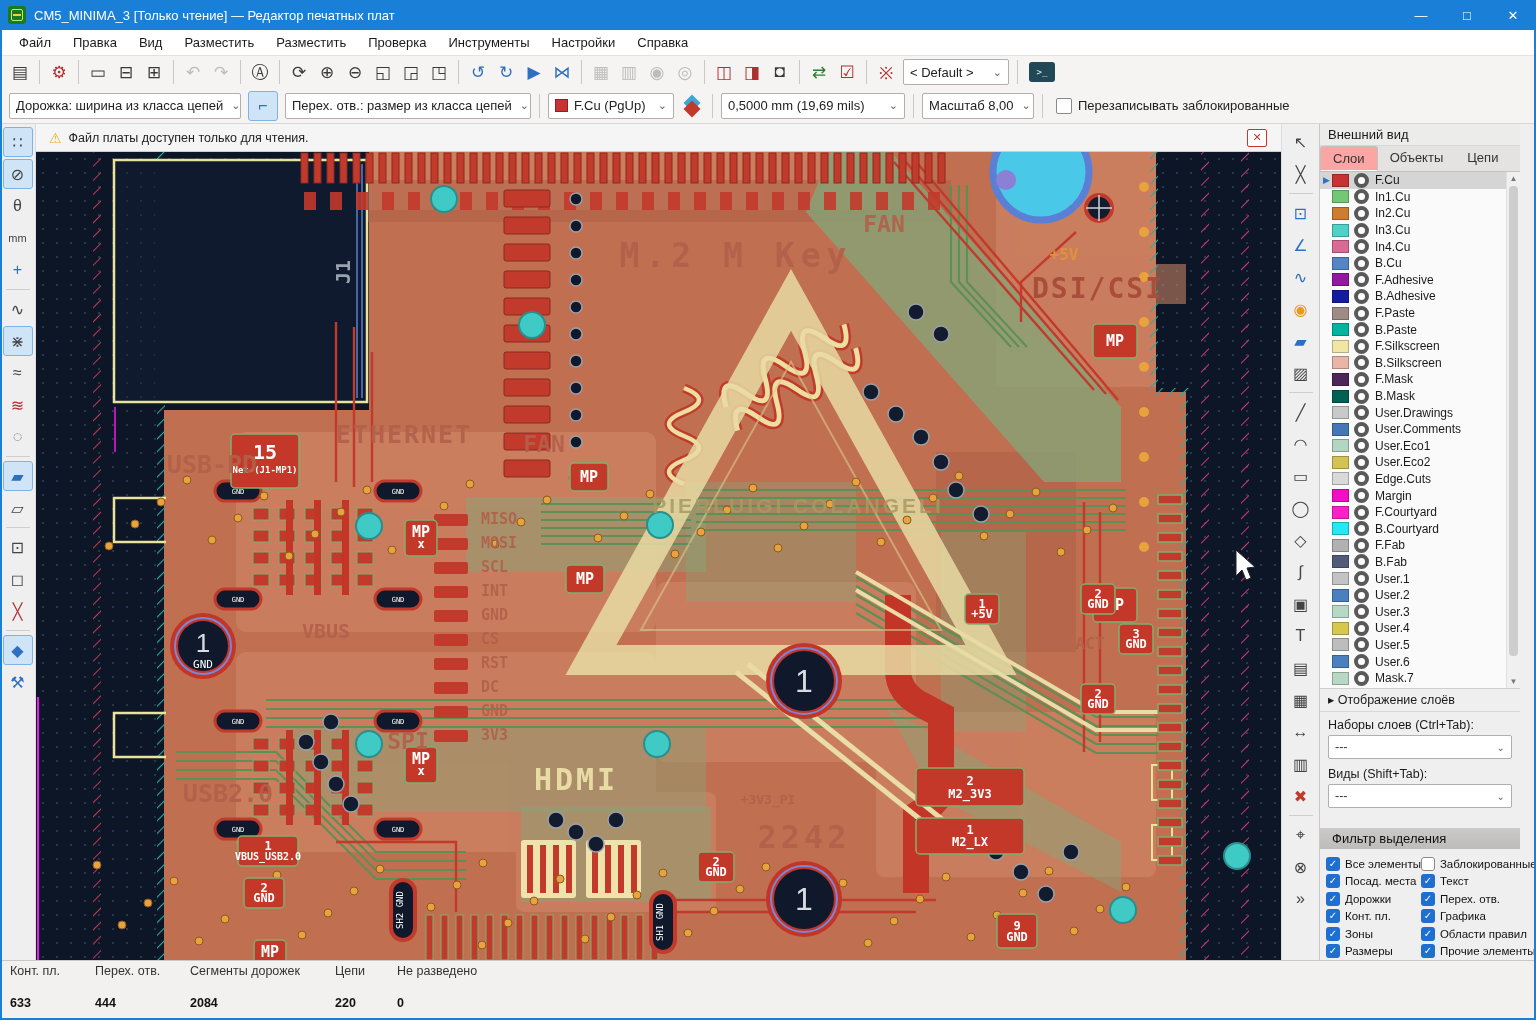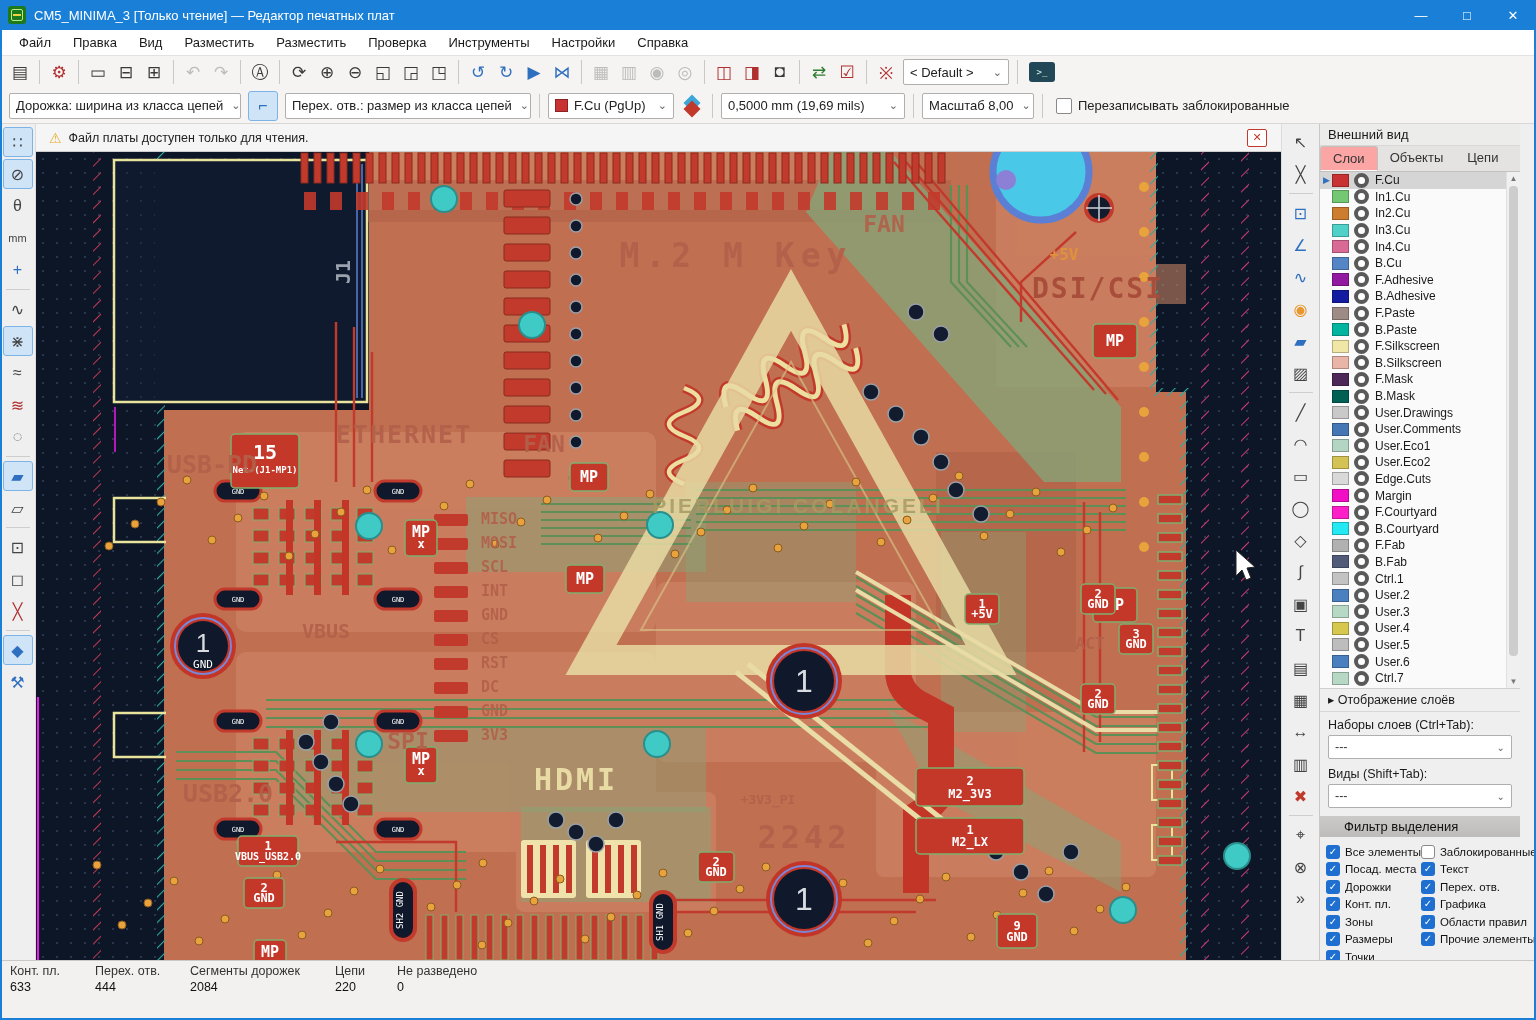--- a/index.html
+++ b/index.html
@@ -61,21 +61,21 @@
   .eye{width:7px;height:7px;border:4px solid #595959;border-radius:50%;background:#fff;margin-right:6px;flex:0 0 auto;}
   .layer-name{font-size:12px;white-space:nowrap;}
   .vscroll{position:absolute;right:0;top:0;width:13px;height:100%;background:#f0f0f0;border-left:1px solid #e0e0e0;}
   .vscroll .thumb{position:absolute;left:2px;top:14px;width:9px;height:470px;background:#cdcdcd;border-radius:4px;}
   .vscroll .arr{position:absolute;left:0;width:13px;height:13px;font-size:8px;color:#777;text-align:center;line-height:13px;}
   .layer-display{height:22px;line-height:22px;padding-left:8px;background:#f0eff0;border-bottom:1px solid #d8d7d6;font-size:12.5px;}
   .preset-block{padding:6px 8px 2px 8px;}
   .preset-label{font-size:12.5px;margin-bottom:3px;}
   .preset-select{height:22px;background:#fff;border:1px solid #b0afae;border-radius:2px;display:flex;align-items:center;padding:0 6px;font-size:12.5px;color:#333;}
   .preset-select .chev{margin-left:auto;color:#666;font-size:10px;}
-  .filter-header{height:21px;line-height:21px;padding-left:24px;margin-top:6px;background:linear-gradient(#cbcac9,#bdbcbb);font-size:13px;color:#111;}
+  .filter-header{height:21px;line-height:21px;padding-left:12px;margin-top:18px;background:linear-gradient(#cbcac9,#bdbcbb);font-size:13px;color:#111;}
   .filter-grid{display:flex;padding:6px 4px 0 6px;}
   .fcol{display:flex;flex-direction:column;}
   .fcol.c1{width:98px;}
   .fitem{display:flex;align-items:center;height:17.5px;font-size:11.5px;color:#111;white-space:nowrap;}
   .cb{width:14px;height:14px;border-radius:3px;margin-right:5px;flex:0 0 auto;text-align:center;line-height:14px;font-size:10px;}
   .cb.on{background:#1f6fd0;color:#fff;}
   .cb.off{background:#fff;border:1px solid #8a8a8a;box-sizing:border-box;}
   
   .canvas-wrap{position:absolute;left:36px;top:124px;width:1245px;height:836px;background:#0d1626;z-index:1;}
   .warnbar{position:absolute;left:0;top:0;width:100%;height:28px;background:rgba(253,253,253,.97);border-bottom:1px solid #cfcecd;
@@ -89,21 +89,21 @@
   text.silklight{fill:#ece0a8;opacity:.95;font-family:"DejaVu Sans Mono",monospace;font-weight:bold;}
   text.logo{fill:#a79a61;opacity:.85;font-family:"Liberation Sans",sans-serif;font-weight:bold;}
   text.gray{fill:#9aa3ad;font-family:"DejaVu Sans Mono",monospace;font-weight:bold;}
   text.orange{fill:#e0913c;font-family:"DejaVu Sans Mono",monospace;font-weight:bold;}
   text.padtxt{fill:#ffffff;font-family:"DejaVu Sans Mono",monospace;}
   
   .statusbar{position:absolute;left:0;top:960px;width:100%;height:60px;background:#f2f1f0;border-top:1px solid #c9c8c7;box-sizing:border-box;z-index:6;}
   .stat-row1{display:flex;padding:3px 0 0 10px;height:33px;box-sizing:border-box;}
   .stat-cell{display:flex;flex-direction:column;font-size:12.5px;color:#111;}
   .stat-cell .lab{color:#333;}
-  .stat-cell .val{margin-top:2px;}
+  .stat-cell .val{margin-top:18px;font-weight:bold;}
   .stat-row2{position:relative;height:22px;border-top:1px solid #d8d7d6;font-size:12.5px;color:#111;}
   .stat-row2 span{position:absolute;top:3px;white-space:nowrap;}
 </style>
 </head>
 <body>
 
 <div class="titlebar">
   <span class="app-icon"></span>
   <span>CM5_MINIMA_3 [Только чтение] — Редактор печатных плат</span>
   <div class="win-btns" id="winBtns">
@@ -1049,21 +1049,21 @@
       <div class="layer-row">
         <span class="sel-arrow"></span>
         <span class="lswatch" style="background: rgb(82, 90, 122);"></span>
         <span class="eye"></span>
         <span class="layer-name">B.Fab</span>
       </div>
       <div class="layer-row">
         <span class="sel-arrow"></span>
         <span class="lswatch" style="background: rgb(195, 195, 195);"></span>
         <span class="eye"></span>
-        <span class="layer-name">Ctrl.1</span>
+        <span class="layer-name">User.1</span>
       </div>
       <div class="layer-row">
         <span class="sel-arrow"></span>
         <span class="lswatch" style="background: rgb(74, 128, 192);"></span>
         <span class="eye"></span>
         <span class="layer-name">User.2</span>
       </div>
       <div class="layer-row">
         <span class="sel-arrow"></span>
         <span class="lswatch" style="background: rgb(184, 216, 198);"></span>
@@ -1085,21 +1085,21 @@
       <div class="layer-row">
         <span class="sel-arrow"></span>
         <span class="lswatch" style="background: rgb(74, 128, 192);"></span>
         <span class="eye"></span>
         <span class="layer-name">User.6</span>
       </div>
       <div class="layer-row">
         <span class="sel-arrow"></span>
         <span class="lswatch" style="background: rgb(184, 216, 198);"></span>
         <span class="eye"></span>
-        <span class="layer-name">Ctrl.7</span>
+        <span class="layer-name">Mask.7</span>
       </div>
       <div class="vscroll">
       <span class="arr" style="top:0">▲</span>
       <span class="thumb"></span>
       <span class="arr" style="bottom:0">▼</span>
     </div>
     </div>
   <div class="layer-display">▸ <span>Отображение слоёв</span></div>
   <div class="preset-block">
     <div class="preset-label">Наборы слоев (Ctrl+Tab):</div>

